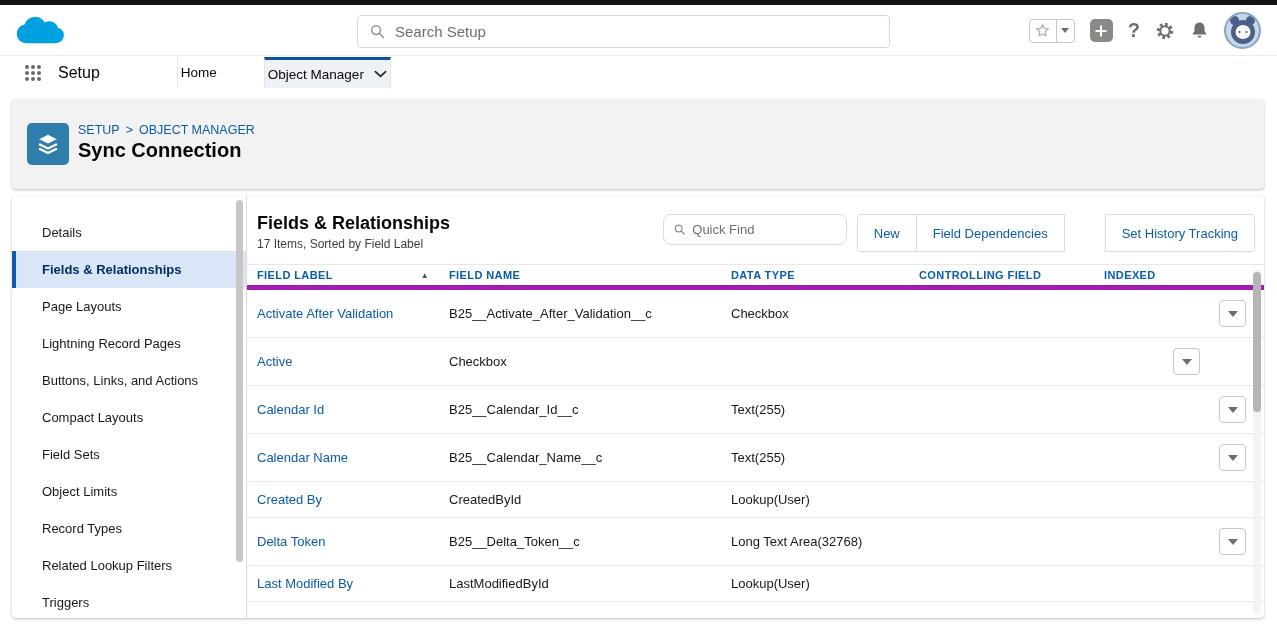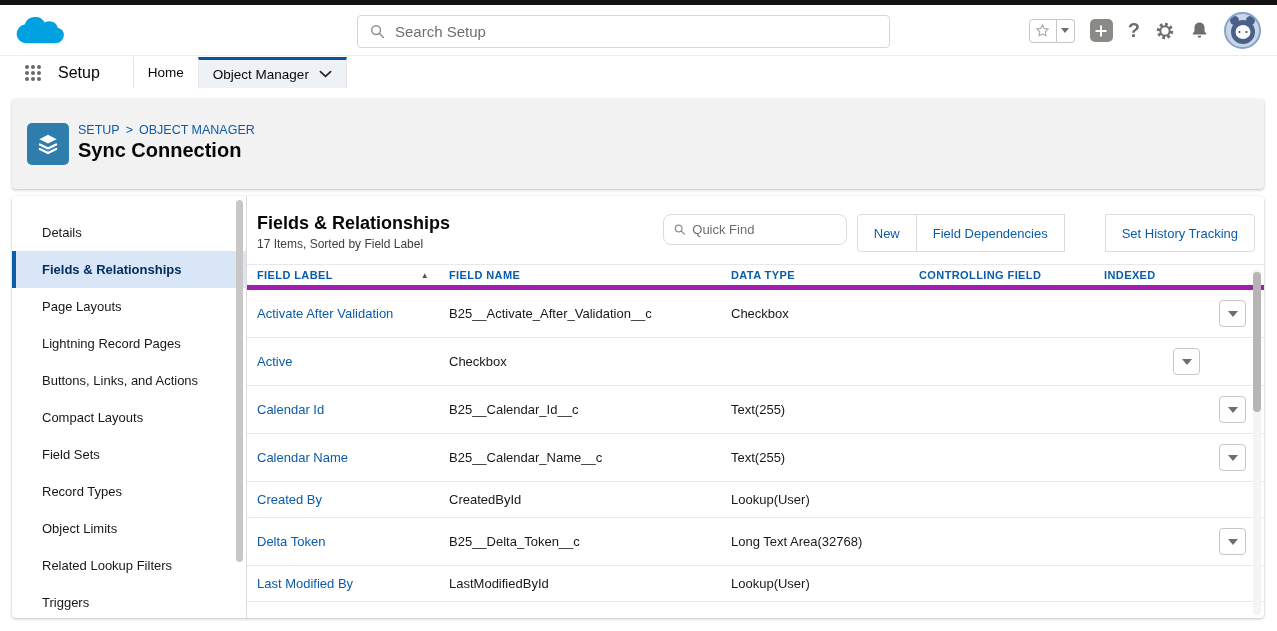--- a/index.html
+++ b/index.html
@@ -31,21 +31,21 @@
   .avatar .hood { position:absolute; left:50%; top:54%; transform:translate(-50%,-50%); width:24px; height:24px; border-radius:50%; background:#4a6088; }
   .avatar .face { position:absolute; left:50%; top:56%; transform:translate(-50%,-50%); width:15px; height:14px; border-radius:50%; background:#fdfdfd; }
   .avatar .face::before { content:""; position:absolute; left:3px; top:6px; width:2px; height:2px; border-radius:50%; background:#33405c; box-shadow:7px 0 0 #33405c; }
 
   
   .nav-bar { position:absolute; top:57px; left:0; right:0; height:31px; background:#fff; display:flex; align-items:stretch; }
   .waffle { align-self:center; margin-left:25px; width:16px; height:16px; display:grid; grid-template-columns:repeat(3,4px); grid-template-rows:repeat(3,4px); gap:2px; cursor:pointer; }
   .waffle span { width:4px; height:4px; border-radius:50%; background:#68696b; }
   .app-name { align-self:center; margin-left:17px; font-size:16px; color:#080707; }
   .tabs { display:flex; margin-left:33px; }
-  .tab { display:flex; align-items:center; gap:10px; padding:0 14px; font-size:13.5px; color:#080707; border-left:1px solid #e6e6e6; cursor:pointer; background:#fff; }
+  .tab { display:flex; align-items:center; gap:10px; padding:0 3px; font-size:13.5px; color:#080707; border-left:1px solid #e6e6e6; cursor:pointer; background:#fff;margin-left:44px; }
   .tab.selected { background:#eef1f6; border-top:3px solid #09539d; border-right:1px solid #e6e6e6; }
 
   
   .bg-area { position:absolute; top:88px; left:0; right:0; height:543px;
     background:
       repeating-radial-gradient(circle at 12% -10%, rgba(255,255,255,0.055) 0 1.5px, transparent 1.5px 23px),
       repeating-radial-gradient(circle at 55% 130%, rgba(255,255,255,0.05) 0 1.5px, transparent 1.5px 29px),
       repeating-radial-gradient(circle at 92% -25%, rgba(255,255,255,0.055) 0 1.5px, transparent 1.5px 26px),
       linear-gradient(180deg, #205a9e 0%, #2e6aab 22%, #53, transparent),
       linear-gradient(180deg, #205a9e 0%, #2e6aab 25%, #5d8dc3 55%, #8fb0d9 80%, #b6c9e5 100%);
@@ -216,24 +216,24 @@
             <li class="sidebar-item">
     <span>Buttons, Links, and Actions</span>
   </li>
             <li class="sidebar-item">
     <span>Compact Layouts</span>
   </li>
             <li class="sidebar-item">
     <span>Field Sets</span>
   </li>
             <li class="sidebar-item">
+    <span>Object Limits</span>
+  </li>
+            <li class="sidebar-item">
     <span>Record Types</span>
-  </li>
-            <li class="sidebar-item">
-    <span>Object Limits</span>
   </li>
             <li class="sidebar-item">
     <span>Related Lookup Filters</span>
   </li>
             <li class="sidebar-item">
     <span>Triggers</span>
   </li>
           </ul>
         <div class="sidebar-scroll"></div>
       </aside>

